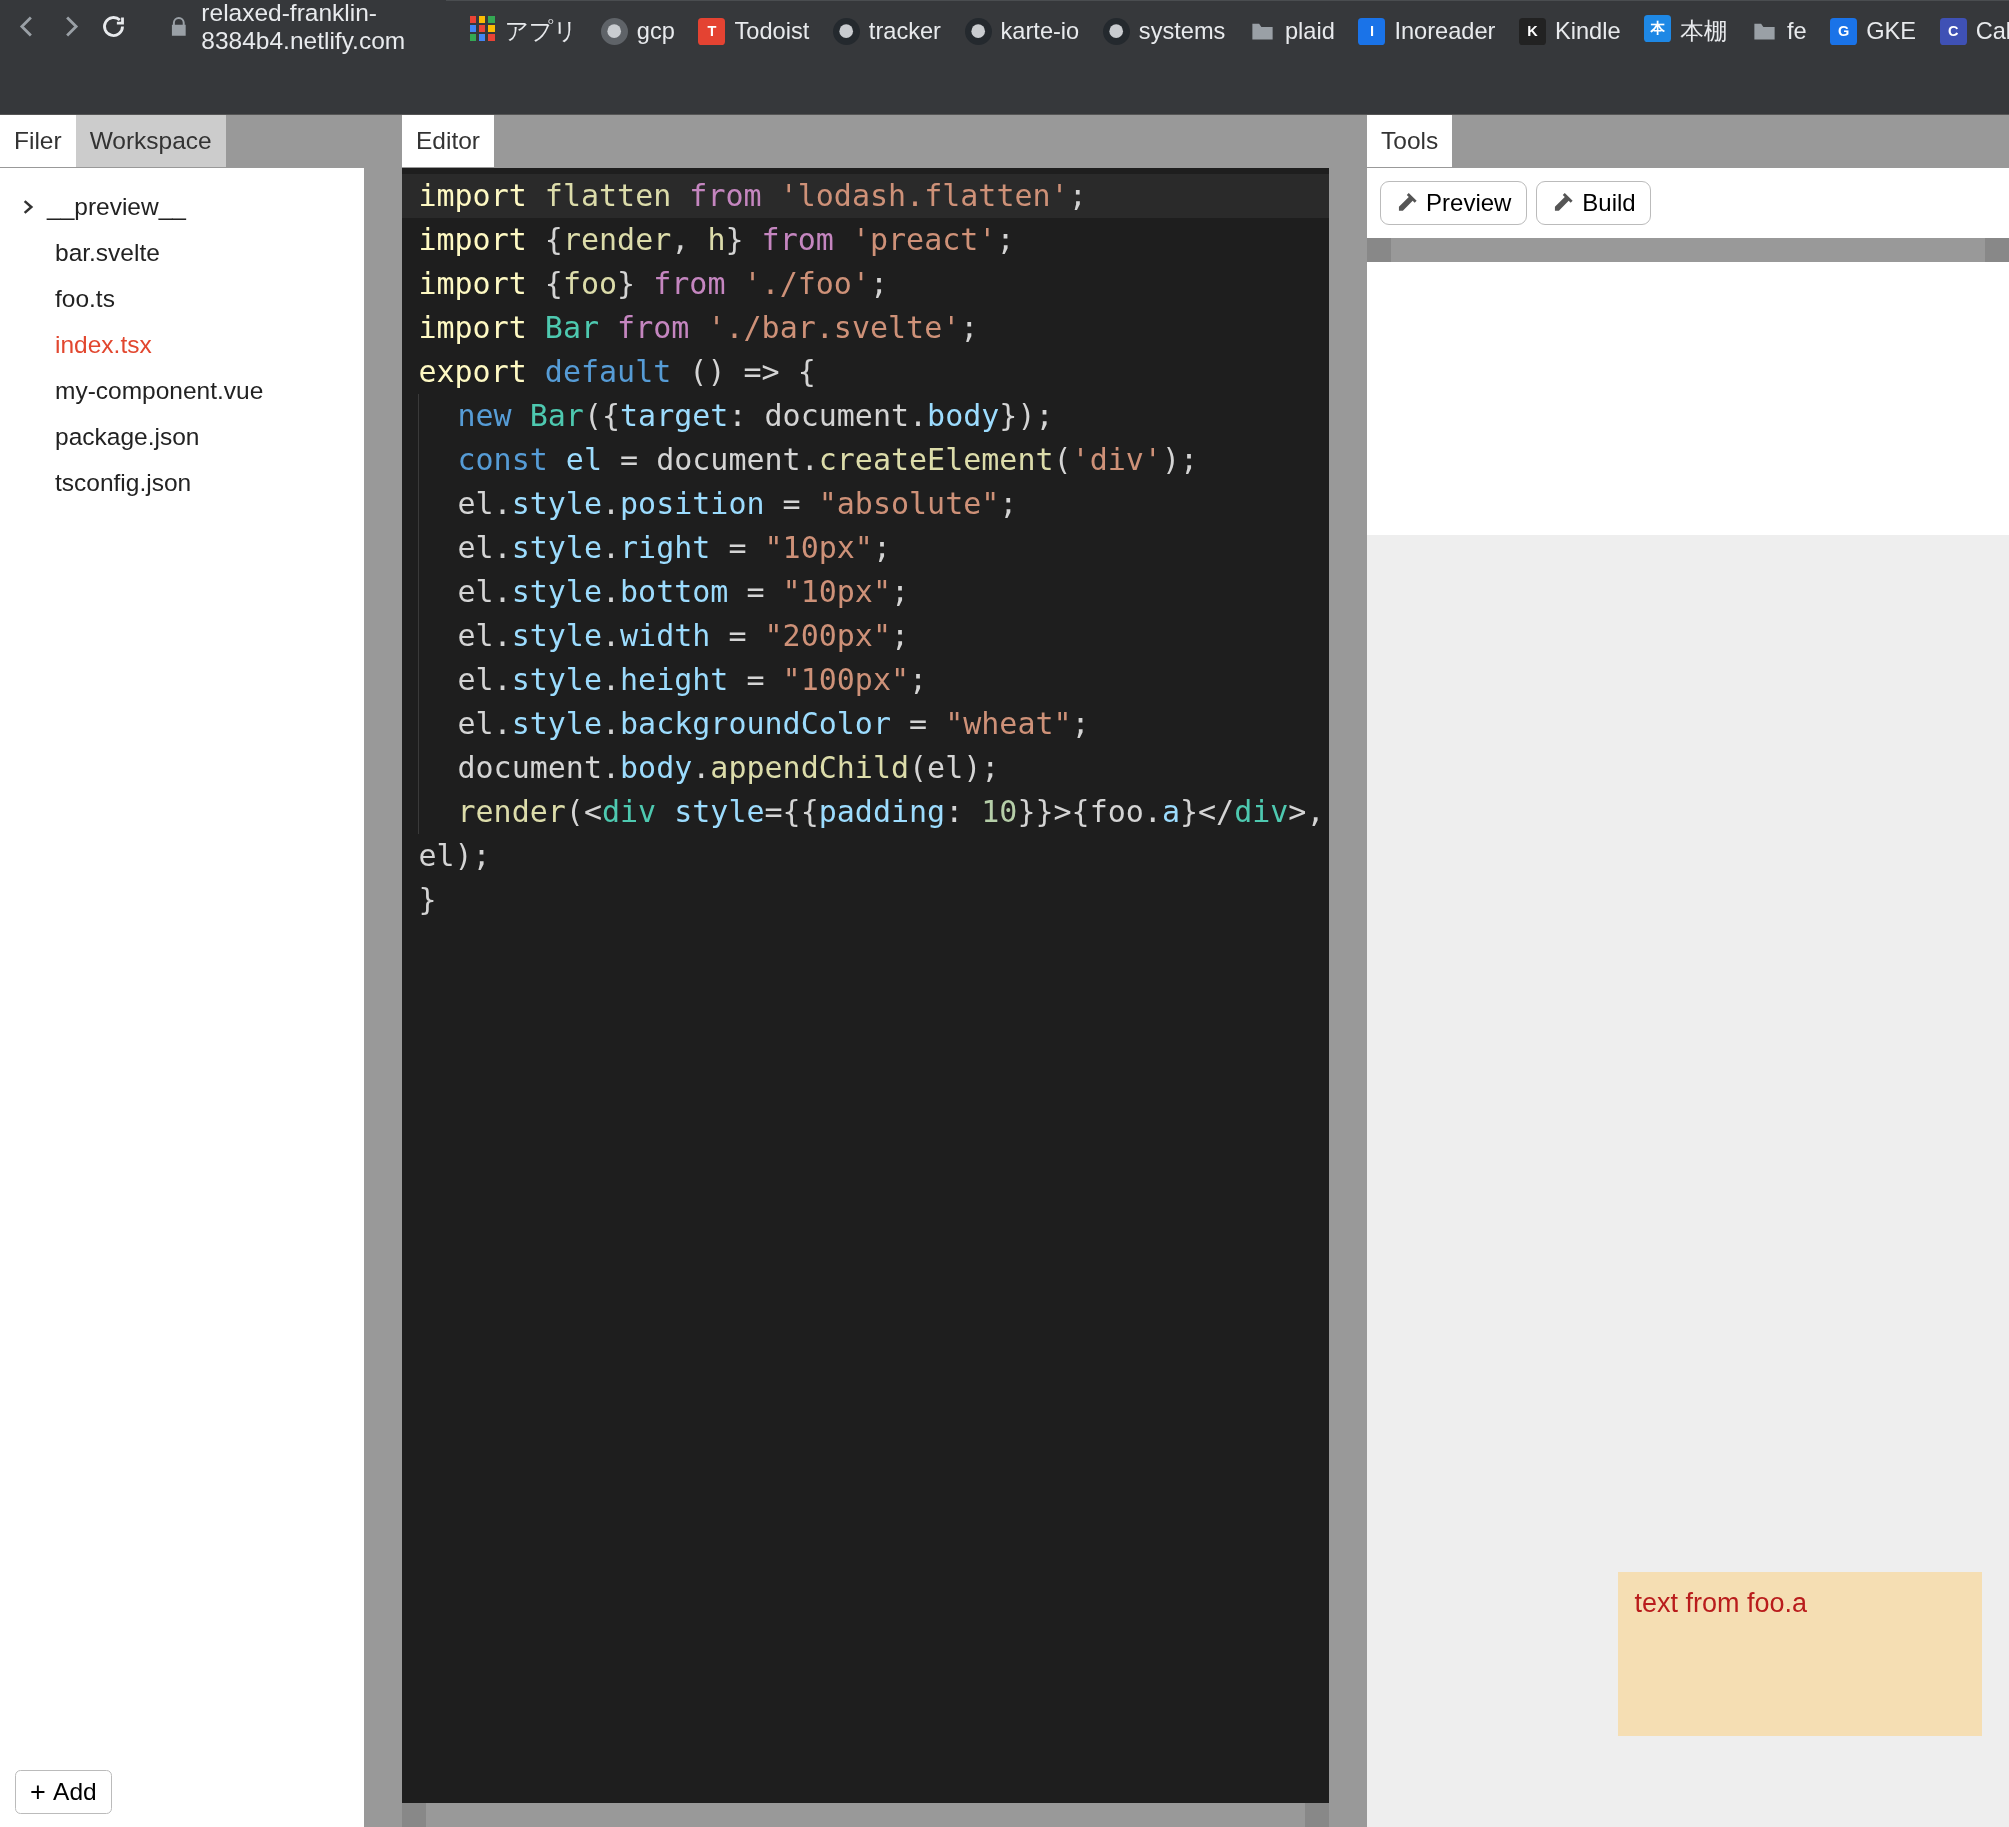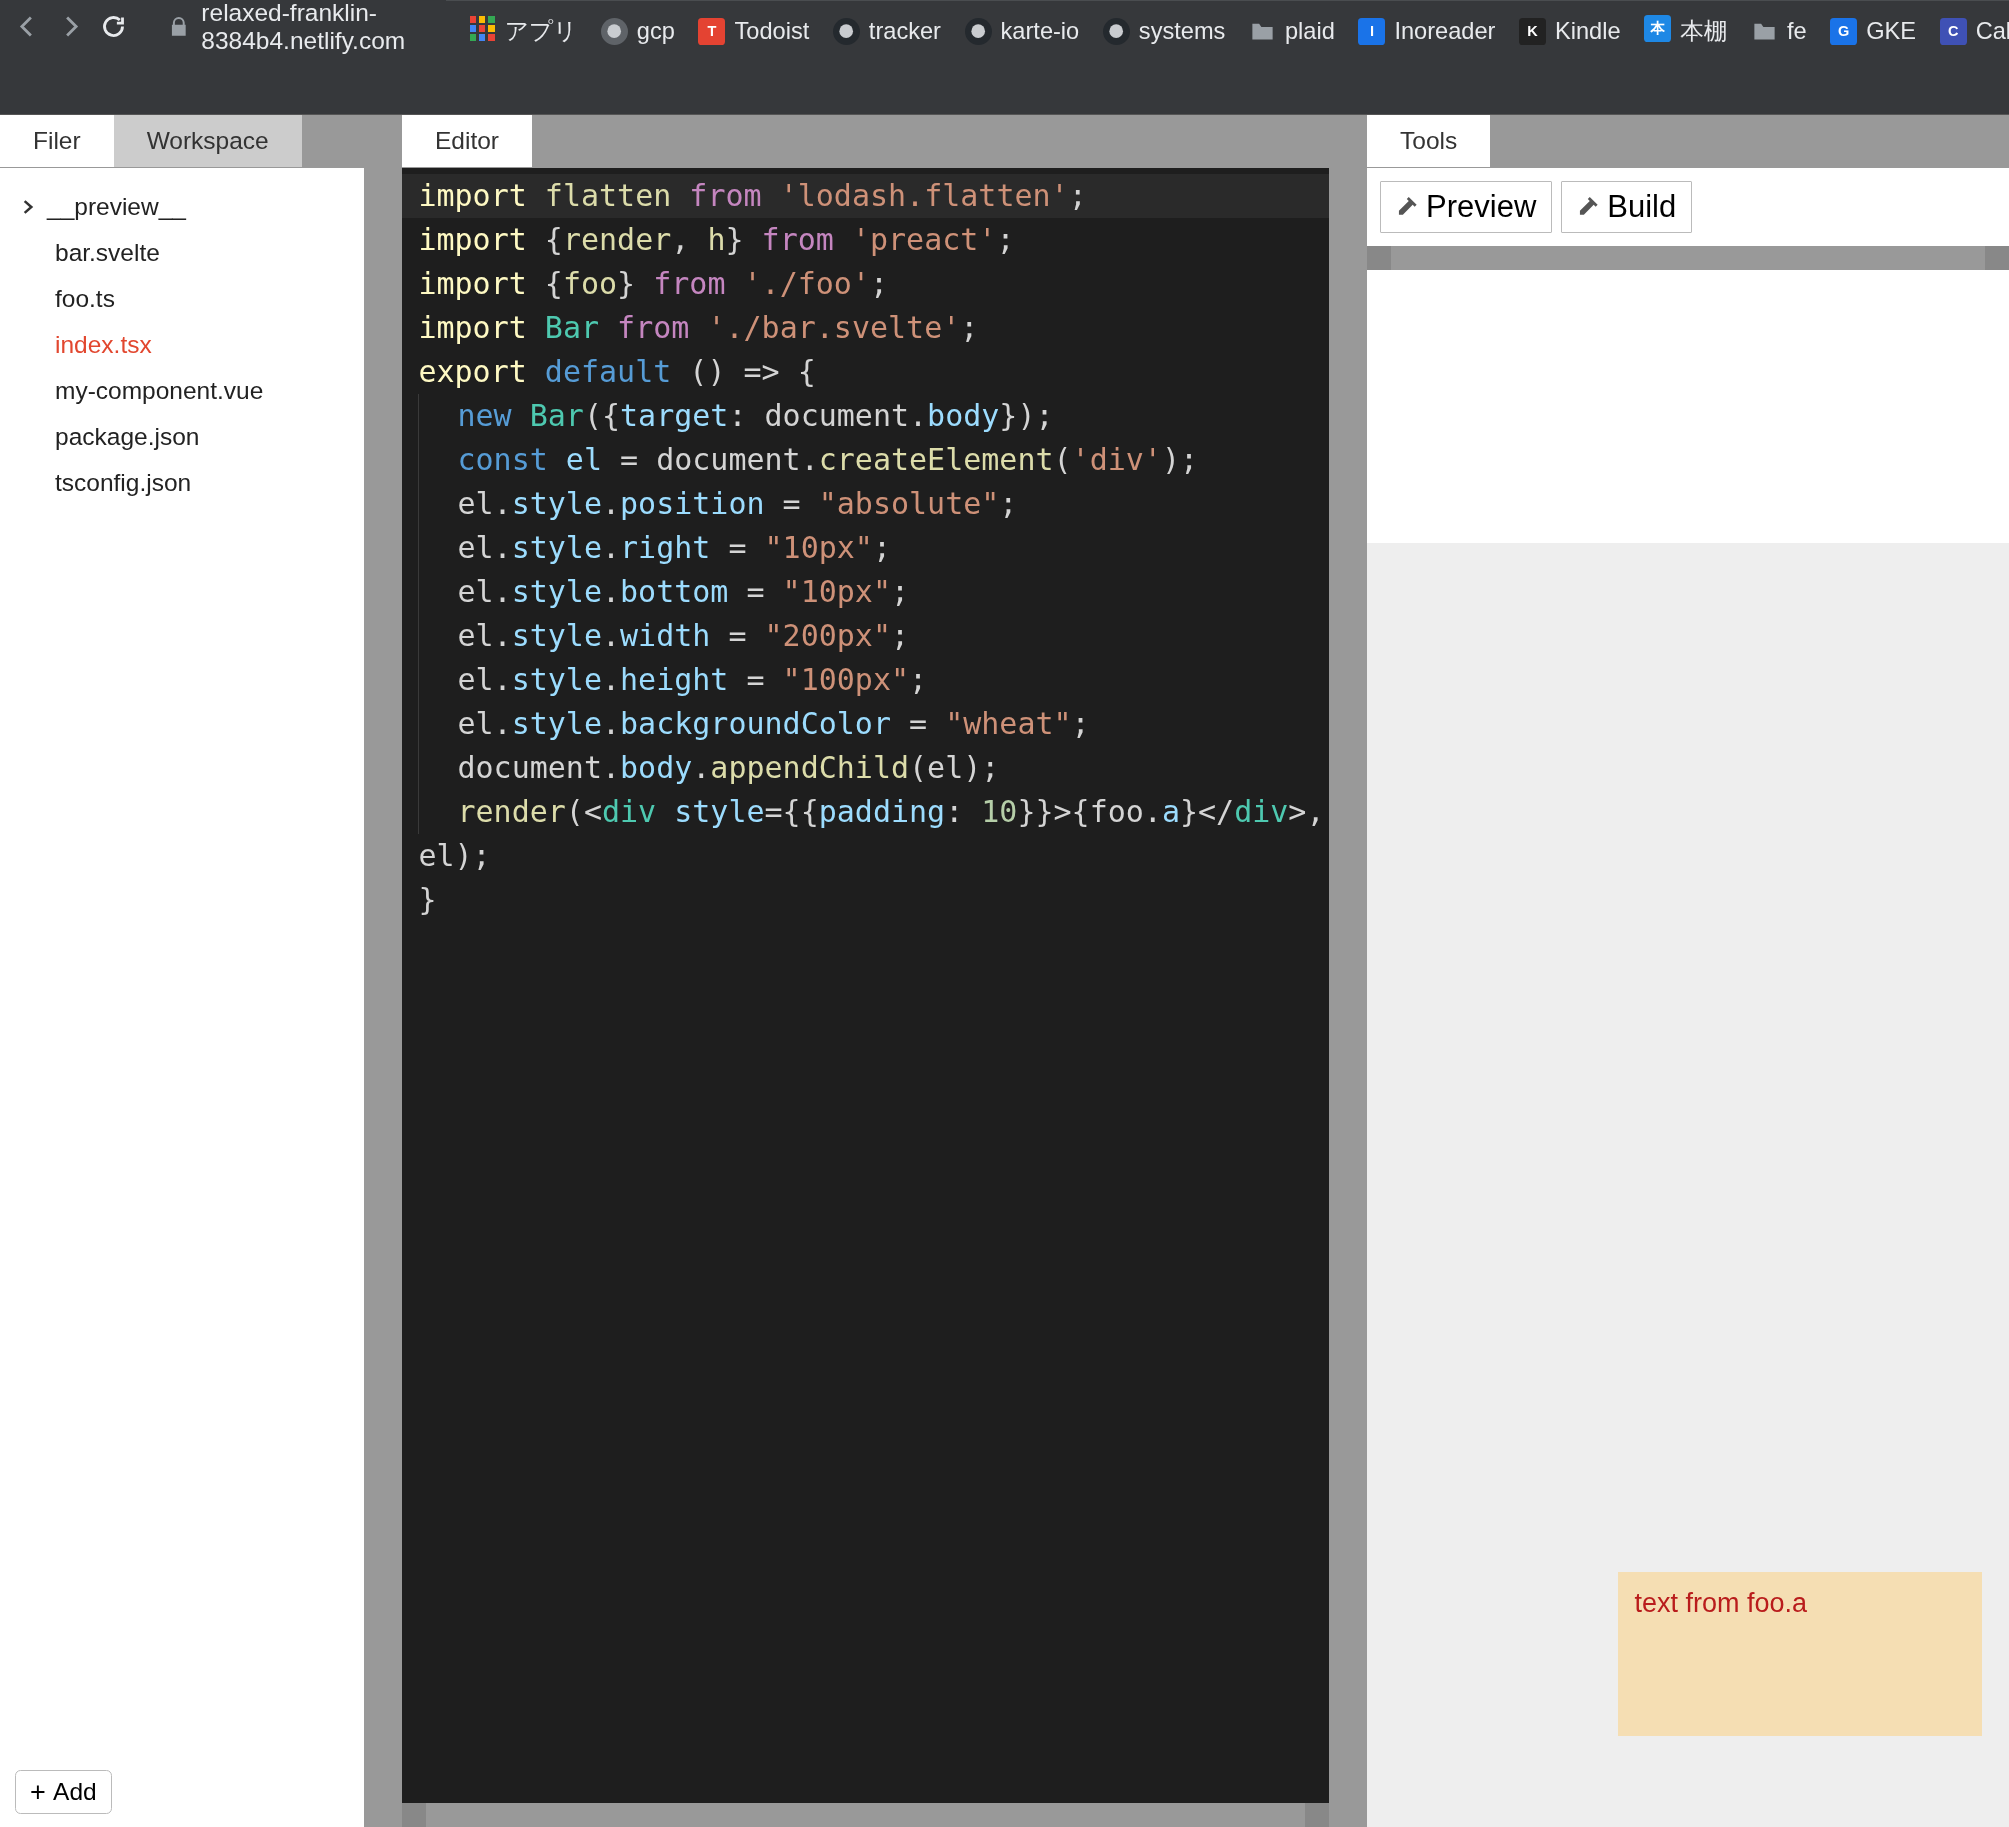--- a/index.html
+++ b/index.html
@@ -81,21 +81,21 @@
 .panel-mid { flex: 1; background:#999;}
 .panel-right { width: 647px; background:#999; border-left: 5.5px solid #999;}
 
 .tabbar {
   display:flex;
   height: 53px;
   background:#999;
   border-bottom:0.9px solid #999;
 }
 .tab {
-  padding: 0 33px;
+  padding: 0 14px;
   display:flex; align-items:center;
   font-size: 24.5px;
   color:#333;
   background:#ccc;
   cursor:pointer;
 }
 .tab.active { background:#fff; }
 .tab-spacer{flex:1;background:#999;}
 
 
@@ -162,22 +162,22 @@
 .tk-prop{color:#9cdcfe;}
 .tk-num{color:#b5cea8;}
 
 
 .tools-body{flex:1;background:#fff;display:flex;flex-direction:column;}
 .tool-btns{
   display:flex; gap:9px; padding:12.7px;
 }
 .tool-btn{
   display:inline-flex;align-items:center;gap:7.3px;
-  border:0.9px solid #bbb;border-radius:1px;
-  padding:7.3px 14.5px;font-size:31px;background:#fff;cursor:pointer;
+  border:0.9px solid #bbb;border-radius:9px;
+  padding:7.3px 14.5px;font-size:24px;background:#fff;cursor:pointer;
 }
 .hammer-icn{display:flex;}
 .hammer-icn svg{width:23.6px;height:23.6px;fill:#555;}
 
 .preview-area{
   margin-top: 273px;
   flex:1;
   background:#eee;
   position:relative;
   padding: 7.3px 0 0 7.3px;

